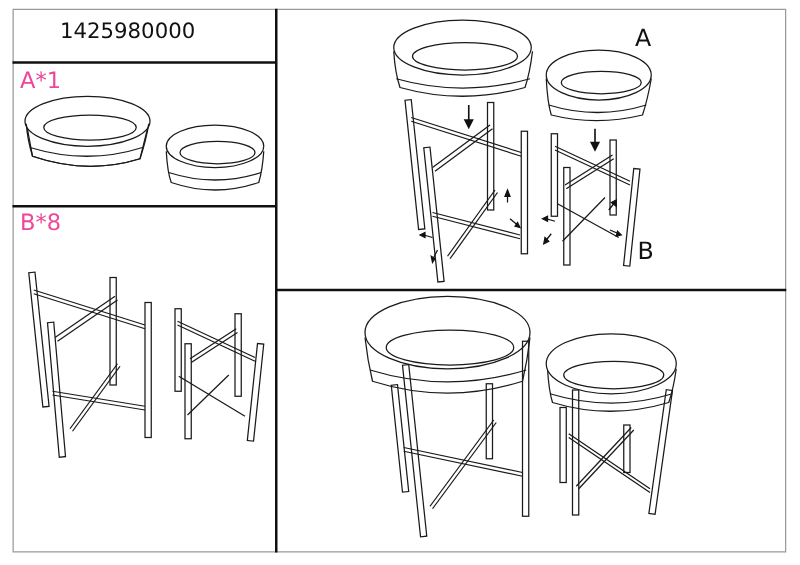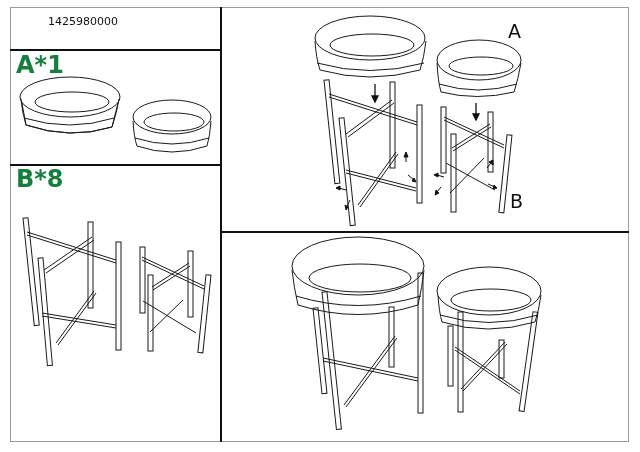--- a/index.html
+++ b/index.html
@@ -1,21 +1,21 @@
 <!DOCTYPE html>
 <html><head>
 <meta charset="utf-8">
 <style>
   html, body { margin:0; padding:0; background:#ffffff; }
   body { width:640px; height:452px; position:relative; overflow:hidden; font-family:"DejaVu Sans", sans-serif; }
   .frame { position:absolute; left:10px; top:7px; width:619px; height:435px; border:1px solid #9a9a9a; box-sizing:border-box; }
   .vline { position:absolute; left:220px; top:7px; width:2px; height:435px; background:#111; }
   .hline { position:absolute; height:2px; background:#111; }
-  .cell-label { position:absolute; color:#15803d; font-size:24px; line-height:18px;font-weight:bold; }
-  .part-no { position:absolute; left:48px; top:15px; font-size:11px; color:#111; }
+  .cell-label { position:absolute; color:#ec4899; font-size:18px; line-height:18px; }
+  .part-no { position:absolute; left:48px; top:15px; font-size:17px; color:#111; }
   svg { position:absolute; overflow:visible; }
   svg .s { fill:none; stroke:#1a1a1a; stroke-width:1; }
   svg .w { fill:#fff; stroke:#1a1a1a; stroke-width:1; }
   .lbl { position:absolute; font-size:19px; color:#111; }
 </style>
 </head>
 <body>
 
 <div class="frame"></div>
 <div class="vline"></div>

